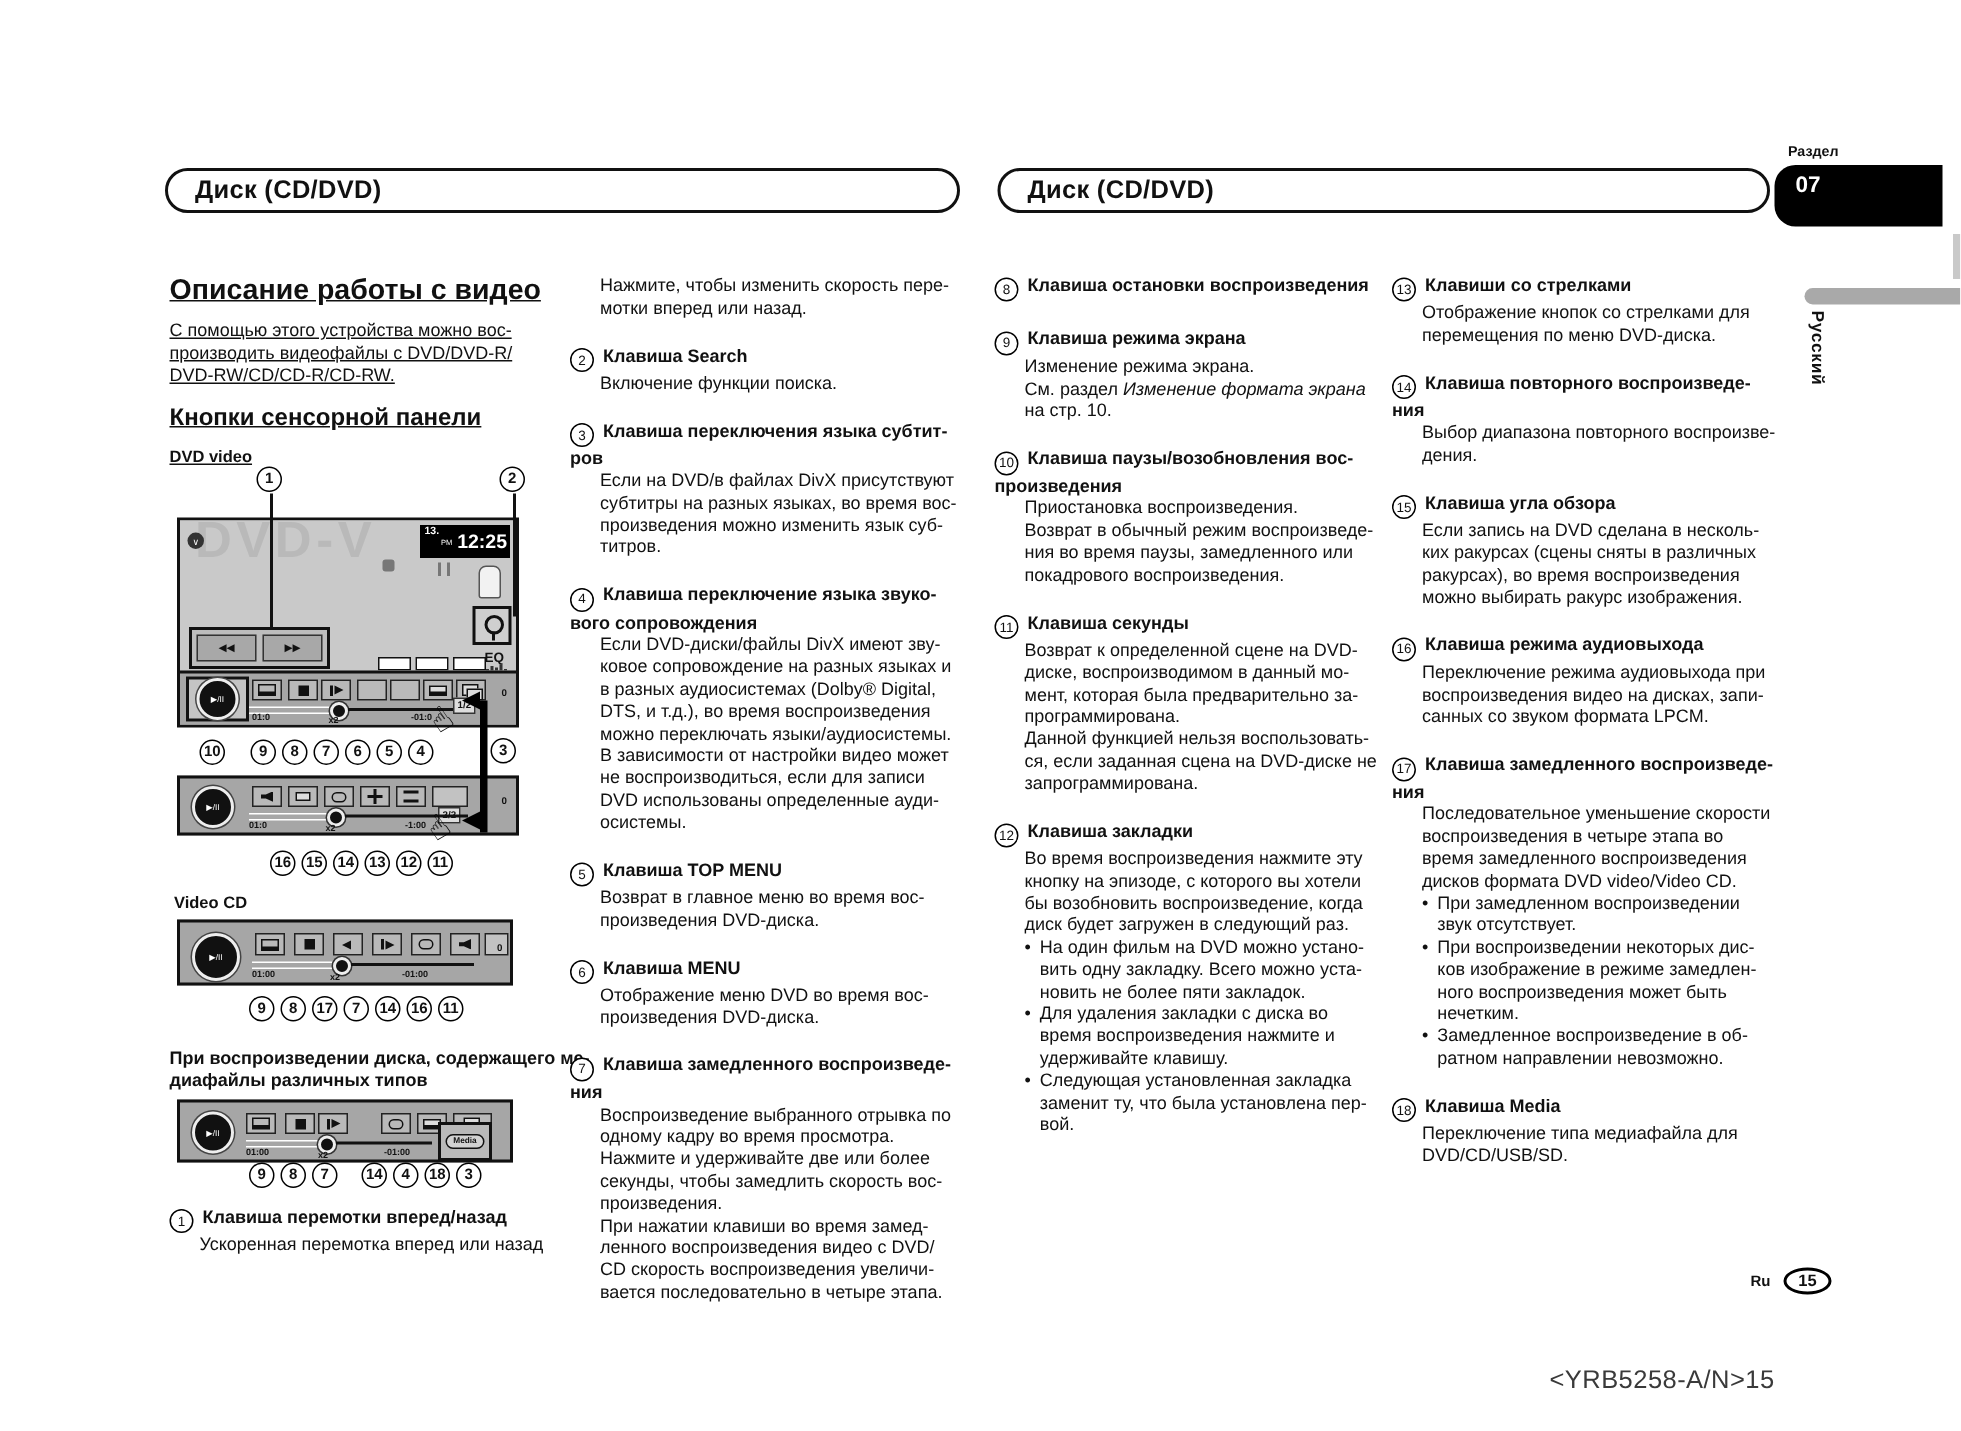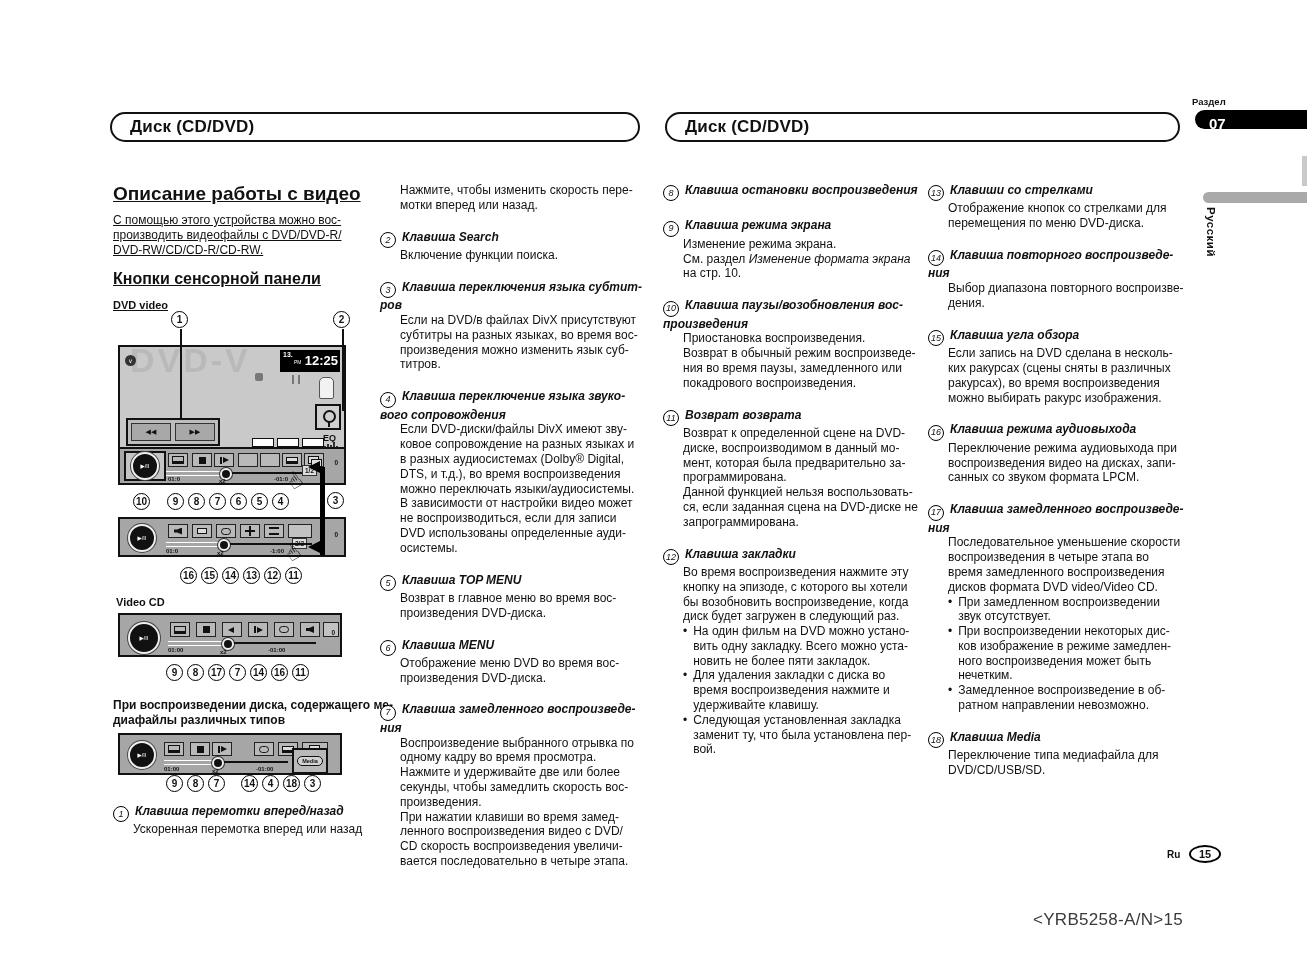--- a/index.html
+++ b/index.html
@@ -4,35 +4,35 @@
 <style>
   html,body{margin:0;padding:0;background:#fff;}
   #page{position:relative;width:1307px;height:954px;background:#fff;overflow:hidden;
         font-family:"Liberation Sans",sans-serif;color:#111;}
   
   .hpill{position:absolute;height:30px;border:2px solid #111;border-radius:17px;
          box-sizing:border-box;display:flex;align-items:center;padding-left:18px;
          font-size:17px;font-weight:bold;letter-spacing:.2px;}
   
   .sec-label{position:absolute;font-size:9.5px;font-weight:bold;}
-  .sec-badge{position:absolute;right:0;width:112px;height:19px;background:#000;
+  .sec-badge{position:absolute;right:12px;width:112px;height:41px;background:#000;
              border-radius:14px 0 0 14px;color:#fff;font-size:15px;font-weight:bold;
              line-height:27px;padding-left:14px;box-sizing:border-box;}
   .gray-pill{position:absolute;right:0;width:104px;height:11px;background:#a9a9a9;
              border-radius:6px 0 0 6px;}
   .vlang{position:absolute;writing-mode:vertical-rl;font-size:11.5px;font-weight:bold;letter-spacing:.5px;}
   .edge-tick{position:absolute;right:0;width:5px;height:30px;background:#c9c9c9;}
   
   .col{position:absolute;top:183px;font-size:12px;line-height:14.8px;}
   .pre{white-space:pre-line;}
   h1{font-size:19px;line-height:22px;margin:0 0 8px 0;}
   h2{font-size:16px;line-height:19px;margin:12px 0 10px 0;}
   .figcap{font-size:11px;font-weight:bold;}
   .item{margin-bottom:17px;}
-  .item .head{font-weight:bold;font-style:italic;}
+  .item .head{font-weight:bold;}
   .item .body{margin-left:20px;}
   .cnum{display:inline-flex;width:14px;height:14px;border:1px solid #000;border-radius:50%;
         font-size:9px;font-weight:normal;align-items:center;justify-content:center;
         margin-right:6px;vertical-align:-2px;flex:none;background:#fff;}
   .bullet{display:flex;gap:6px;margin-left:20px;}
   .bullet .dot{flex:none;}
   
   .fig{position:absolute;border:2px solid #111;box-sizing:border-box;}
   .screen{position:relative;height:100px;background:#c9c9c9;overflow:hidden;}
   .bar{position:relative;height:34px;background:#a6a6a6;border-top:2px solid #111;}
@@ -415,21 +415,21 @@
     </div>
     <div class="item">
       <div class="head"><span class="cnum">10</span><span class="pre">Клавиша паузы/возобновления вос-
 произведения</span></div>
       <div class="body pre">Приостановка воспроизведения.
 Возврат в обычный режим воспроизведе-
 ния во время паузы, замедленного или
 покадрового воспроизведения.</div>
     </div>
     <div class="item">
-      <div class="head"><span class="cnum">11</span><span class="pre">Возврат возврата</span></div>
+      <div class="head"><span class="cnum">11</span><span class="pre">Клавиша секунды</span></div>
       <div class="body pre">Возврат к определенной сцене на DVD-
 диске, воспроизводимом в данный мо-
 мент, которая была предварительно за-
 программирована.
 Данной функцией нельзя воспользовать-
 ся, если заданная сцена на DVD-диске не
 запрограммирована.</div>
     </div>
     <div class="item">
       <div class="head"><span class="cnum">12</span><span class="pre">Клавиша закладки</span></div>

